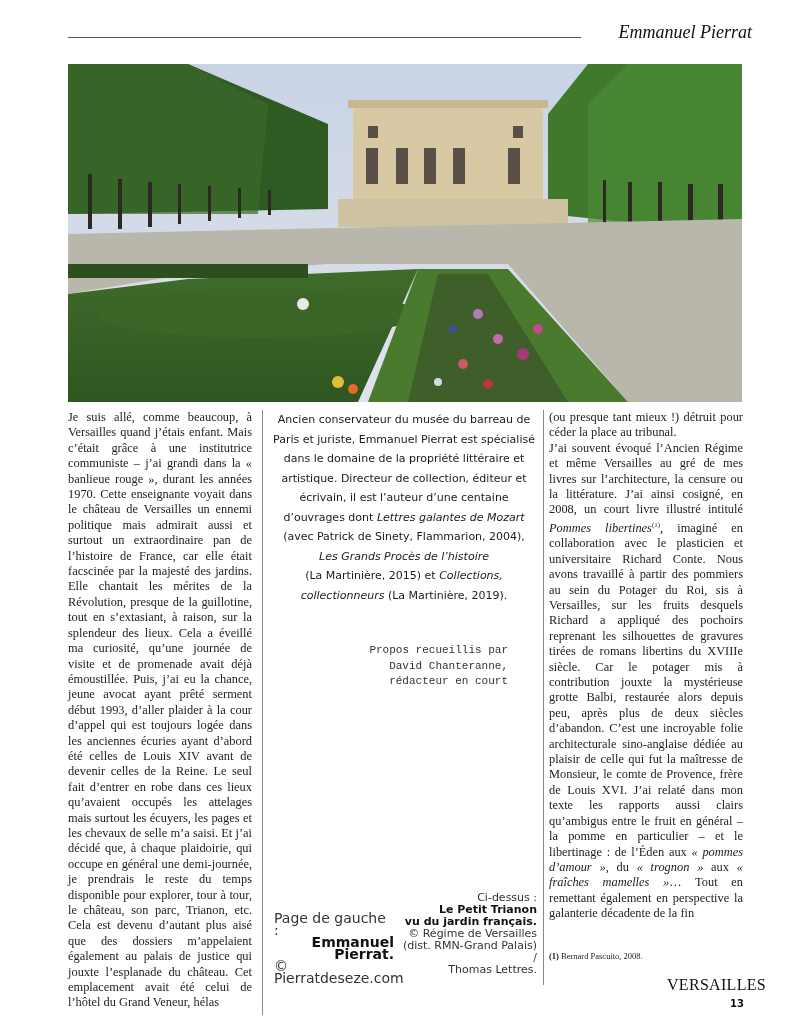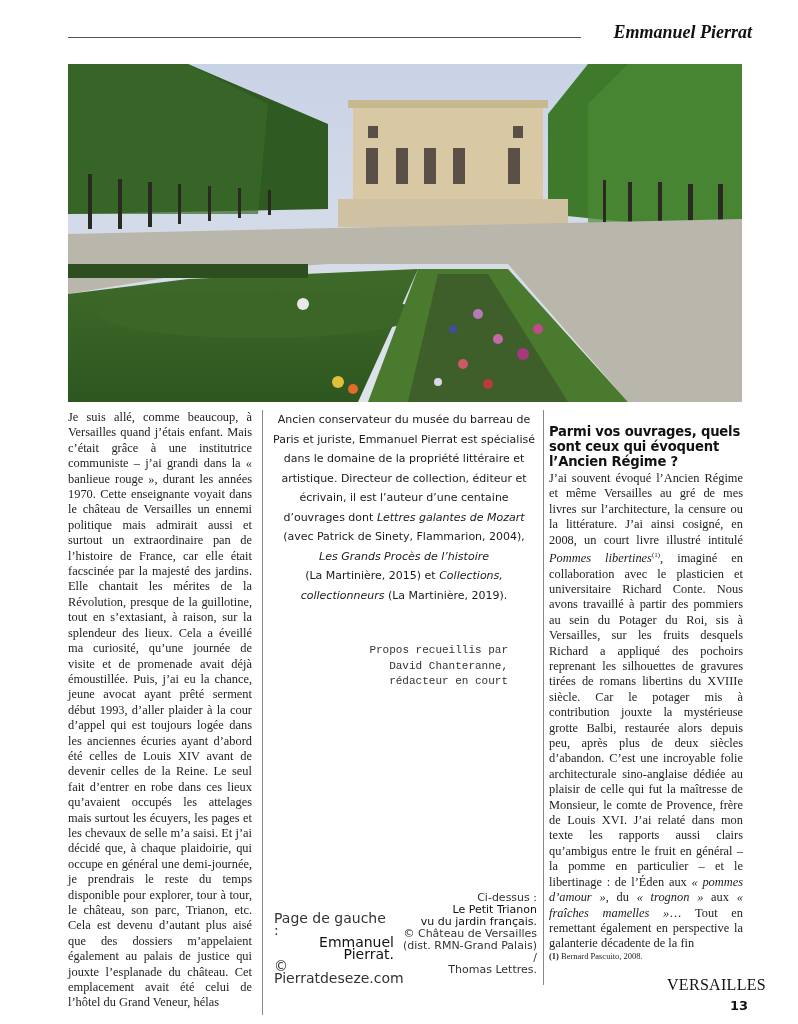--- a/index.html
+++ b/index.html
@@ -1,36 +1,36 @@
 <!DOCTYPE html>
 <html><head>
 <meta charset="utf-8">
 <style>
   html, body { margin:0; padding:0; }
   body { width:798px; height:1024px; background:#fff; position:relative; overflow:hidden; font-family:"Liberation Serif", serif; color:#222; }
   .header-rule { position:absolute; left:68px; top:37px; width:513px; height:1px; background:#555; }
-  .header-name { position:absolute; right:46px; top:22px; font-family:"Liberation Serif", serif; font-style:italic; font-weight:bold; font-size:18px; color:#111; }
+  .header-name { position:absolute; right:46px; top:22px; font-family:"Liberation Serif", serif; font-style:italic; font-weight:normal; font-size:18px; color:#111; }
   .photo { position:absolute; left:68px; top:64px; width:674px; height:338px; overflow:hidden; }
   .photo svg { display:block; width:100%; height:100%; }
   .col { position:absolute; font-size:12.4px; line-height:15.4px; text-align:justify; }
   .col1 { left:68px; top:410px; width:184px; }
   .col3 { left:549px; top:410px; width:194px; }
   .q { font-family:"DejaVu Sans", sans-serif; font-weight:bold; font-size:13.2px; line-height:15px; text-align:left; color:#111; margin:0 0 2px 0; letter-spacing:-0.2px; }
   .col3 .q { margin-top:14px; }
   p.body { margin:0; }
   .divider { position:absolute; width:1px; background:#888; }
   .mid { position:absolute; left:270px; top:410px; width:268px; font-family:"DejaVu Sans", sans-serif; font-size:11px; line-height:19.5px; text-align:center; color:#1a1a1a; }
   .byline { position:absolute; left:300px; top:643px; width:208px; font-family:Liberation Mono, monospace; font-size:11px; line-height:15.5px; text-align:right; color:#333; }
   .cap-left { position:absolute; left:274px; top:912px; width:120px; font-family:"DejaVu Sans", sans-serif; font-size:14px; line-height:12px; color:#333; }
   .cap-right { position:absolute; left:400px; top:892px; width:137px; text-align:right; font-family:"DejaVu Sans", sans-serif; font-size:11px; line-height:12px; color:#333; }
-  .b { font-weight:normal; color:#111;text-align:right; }
+  .b { font-weight:bold; color:#111;text-align:right; }
   .footnote { position:absolute; left:549px; top:951px; font-size:8.5px; color:#222;text-align:center; }
   .footnote b { font-weight:bold; }
   .brand { position:absolute; left:667px; top:976px; font-family:"Liberation Serif", serif; font-size:16px; letter-spacing:0.3px; color:#111; }
-  .pagenum { position:absolute; left:730px; top:998px; font-family:"DejaVu Sans", sans-serif; font-weight:bold; font-size:13px; color:#111; }
+  .pagenum { position:absolute; left:730px; top:998px; font-family:"DejaVu Sans", sans-serif; font-weight:bold; font-size:10px; color:#111; }
   i { font-style:italic; }
   sup { font-size:7px; }
 </style>
 </head>
 <body>
 
 <div class="header-rule"></div>
 <div class="header-name">Emmanuel Pierrat</div>
 
 <div class="photo">
@@ -126,26 +126,26 @@
   <div>Page de gauche :</div>
   <div class="b">Emmanuel</div>
   <div class="b">Pierrat.</div>
   <div>© Pierratdeseze.com</div>
 </div>
 
 <div class="cap-right">
   <div>Ci-dessus :</div>
   <div class="b">Le Petit Trianon</div>
   <div class="b">vu du jardin français.</div>
-  <div>© Château de Versailles</div>
+  <div>© Régime de Versailles</div>
   <div>(dist. RMN-Grand Palais) /</div>
   <div>Thomas Lettres.</div>
 </div>
 
 <div class="col col3">
-  <div class="q">Parmi vos ouvrages, quels sont ceux qui évoquent l’Ancien Régime ?</div>
+  <p class="body">(ou presque tant mieux !) détruit pour céder la place au tribunal.</p>
   <p class="body"><span>J’ai souvent évoqué l’Ancien Régime et même Versailles au gré de mes livres sur l’architecture, la censure ou la littérature. J’ai ainsi cosigné, en 2008, un court livre illustré intitulé </span><i>Pommes libertines</i><sup>(1)</sup><span>, imaginé en collaboration avec le plasticien et universitaire Richard Conte. Nous avons travaillé à partir des pommiers au sein du Potager du Roi, sis à Versailles, sur les fruits desquels Richard a appliqué des pochoirs reprenant les silhouettes de gravures tirées de romans libertins du XVIIIe siècle. Car le potager mis à contribution jouxte la mystérieuse grotte Balbi, restaurée alors depuis peu, après plus de deux siècles d’abandon. C’est une incroyable folie architecturale sino-anglaise dédiée au plaisir de celle qui fut la maîtresse de Monsieur, le comte de Provence, frère de Louis XVI. J’ai relaté dans mon texte les rapports aussi clairs qu’ambigus entre le fruit en général – la pomme en particulier – et le libertinage : de l’Éden aux </span><i>« pommes d’amour »</i><span>, du </span><i>« trognon »</i><span> aux </span><i>« fraîches mamelles »</i><span>… Tout en remettant également en perspective la galanterie décadente de la fin</span></p>
 </div>
 
 <div class="footnote"><b>(1)</b><span> Bernard Pascuito, 2008.</span></div>
 
 <div class="brand">VERSAILLES</div>
 <div class="pagenum">13</div>
 
 </body></html>

